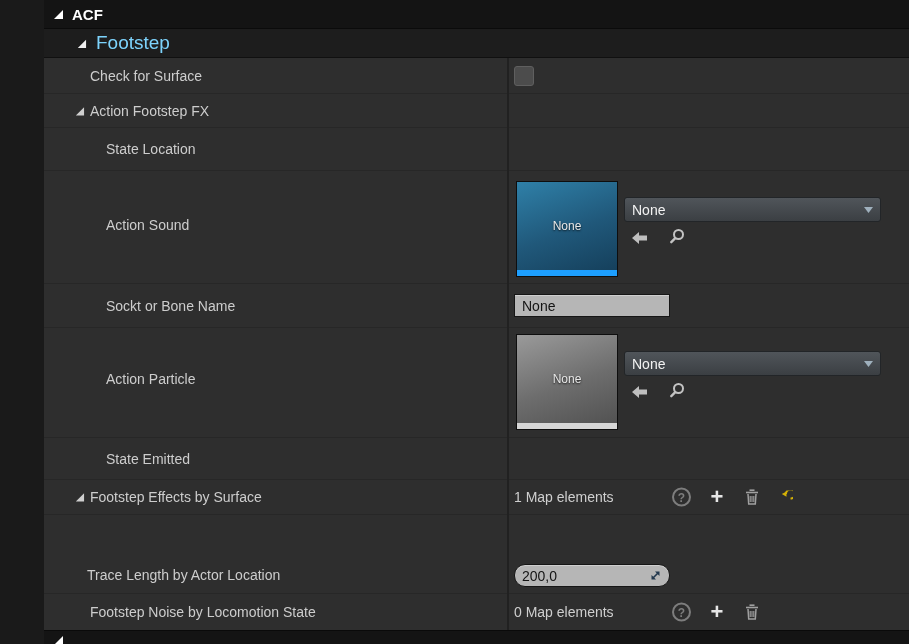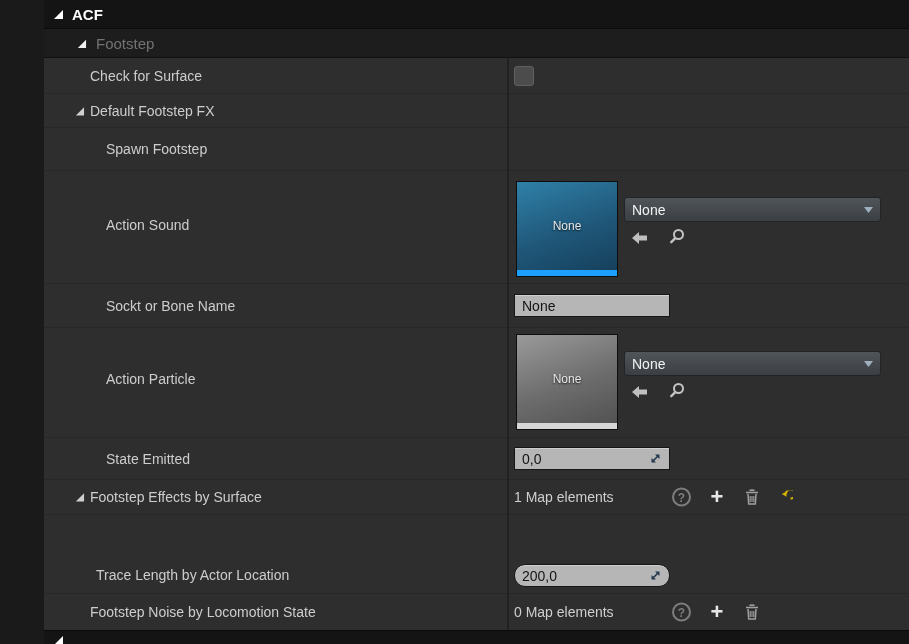--- a/index.html
+++ b/index.html
@@ -5,21 +5,21 @@
   html,body{margin:0;padding:0;background:#1a1a1a;}
   .panel{position:relative;width:909px;height:644px;background:#2e2e2e;overflow:hidden;
          font-family:"Liberation Sans","DejaVu Sans",sans-serif;margin-left:44px;}
 
   
   .hdr{position:absolute;left:0;width:909px;display:flex;align-items:center;box-sizing:border-box;}
   .hdr-acf{top:0;height:29px;background:#141414;padding-left:8px;border-bottom:1px solid #0b0b0b;}
   .hdr-foot{top:29px;height:29px;background:#1d1d1d;padding-left:32px;border-bottom:1px solid #101010;}
   .hdr-bottom{top:630px;height:14px;background:#141414;padding-left:8px;border-top:1px solid #0a0a0a;align-items:flex-start;}
   .hdr-title{color:#ffffff;font-size:15px;font-weight:bold;margin-left:8px;}
-  .hdr-title2{color:#737373;font-size:15px;margin-left:9px;}
+  .hdr-title2{color:#7dd3fc;font-size:19px;margin-left:9px;}
 
   
   .body{position:absolute;top:58px;left:0;width:909px;height:572px;background:#2e2e2e;}
   .splitter{position:absolute;left:463px;top:0;width:2px;height:572px;background:#212121;cursor:col-resize;}
   .row{position:absolute;left:0;width:909px;border-bottom:1px solid rgba(0,0,0,0.14);box-sizing:border-box;}
   .plabel{position:absolute;color:#cdcdcd;font-size:14px;white-space:nowrap;}
   .summary{position:absolute;color:#cfcfcf;font-size:14px;white-space:nowrap;}
   .vc{top:50%;transform:translateY(-50%);}
   .abs{position:absolute;}
 
@@ -75,25 +75,25 @@
 
     <div class="row" style="top:0;height:36px;text-align:right;">
       <span class="plabel vc" style="left:46px;">Check for Surface</span>
       <div class="checkbox vc" style="left:470px;"></div>
     </div>
 
     <div class="row" style="top:36px;height:34px;">
       <svg class="abs vc" style="left:30px;" width="11" height="11" viewBox="0 0 12 12">
         <polygon points="11,2 11,11 2,11" fill="#cfcfcf"></polygon>
       </svg>
-      <span class="plabel vc" style="left:46px;">Default Footstep FX</span>
+      <span class="plabel vc" style="left:46px;">Action Footstep FX</span>
     </div>
 
     <div class="row" style="top:70px;height:43px;">
-      <span class="plabel vc" style="left:62px;">Spawn Footstep</span>
+      <span class="plabel vc" style="left:62px;">State Location</span>
     </div>
 
     <div class="row" style="top:113px;height:113px;">
       <span class="plabel" style="left:62px;top:46px;text-align:right;">Action Sound</span>
       <div class="thumb" style="left:472px;top:10px;">
         <div class="face face-sound">
           <span class="tlabel">None</span>
         </div>
         <div class="strip" style="background:#1d9fff;"></div>
       </div>
@@ -145,28 +145,20 @@
       <button class="iconbtn" style="left:624px;top:53px;width:18px;height:18px;">
         <svg width="17" height="17" viewBox="0 0 17 17">
           <circle cx="9.5" cy="6.5" r="4.5" fill="none" stroke="#c3c3c3" stroke-width="2"></circle>
           <path d="M6.3,10.2 L2.3,14.2" stroke="#c3c3c3" stroke-width="2.4" stroke-linecap="round"></path>
         </svg>
       </button>
     </div>
 
     <div class="row" style="top:380px;height:42px;">
       <span class="plabel vc" style="left:62px;">State Emitted</span>
-      <div class="linput" style="left:470px;top:9px;width:156px;">
-        <span class="ival">0,0</span>
-        <svg width="13" height="13" viewBox="0 0 13 13">
-          <path d="M3.5,9.5 L9.5,3.5" stroke="#22384e" stroke-width="1.6"></path>
-          <polygon points="6,2.5 10.5,2.5 10.5,7" fill="#22384e"></polygon>
-          <polygon points="2.5,6 2.5,10.5 7,10.5" fill="#22384e"></polygon>
-        </svg>
-      </div>
     </div>
 
     <div class="row" style="top:422px;height:35px;">
       <svg class="abs vc" style="left:30px;" width="11" height="11" viewBox="0 0 12 12">
         <polygon points="11,2 11,11 2,11" fill="#cfcfcf"></polygon>
       </svg>
       <span class="plabel vc" style="left:46px;">Footstep Effects by Surface</span>
       <span class="summary vc" style="left:470px;">1 Map elements</span>
       <button class="iconbtn helpbtn vc" style="left:628px;">?</button>
       <button class="iconbtn plusbtn vc" style="left:664px;">+</button>
@@ -181,21 +173,21 @@
       <button class="iconbtn vc" style="left:734px;width:15px;height:15px;">
         <svg width="14" height="14" viewBox="0 0 14 14">
           <path d="M11.5,8 A4.5,4.5 0 1 0 7,3.5" fill="none" stroke="#d4b106" stroke-width="2"></path>
           <polygon points="7.5,1 7.5,6.2 2.8,3.6" fill="#d4b106"></polygon>
         </svg>
       </button>
     </div>
 
 
     <div class="row" style="top:499px;height:37px;">
-      <span class="plabel vc" style="left:52px;">Trace Length by Actor Location</span>
+      <span class="plabel vc" style="left:43px;">Trace Length by Actor Location</span>
       <div class="linput" style="left:470px;top:7px;width:156px;border-radius:11px;">
         <span class="ival">200,0</span>
         <svg width="13" height="13" viewBox="0 0 13 13">
           <path d="M3.5,9.5 L9.5,3.5" stroke="#22384e" stroke-width="1.6"></path>
           <polygon points="6,2.5 10.5,2.5 10.5,7" fill="#22384e"></polygon>
           <polygon points="2.5,6 2.5,10.5 7,10.5" fill="#22384e"></polygon>
         </svg>
       </div>
     </div>
 

